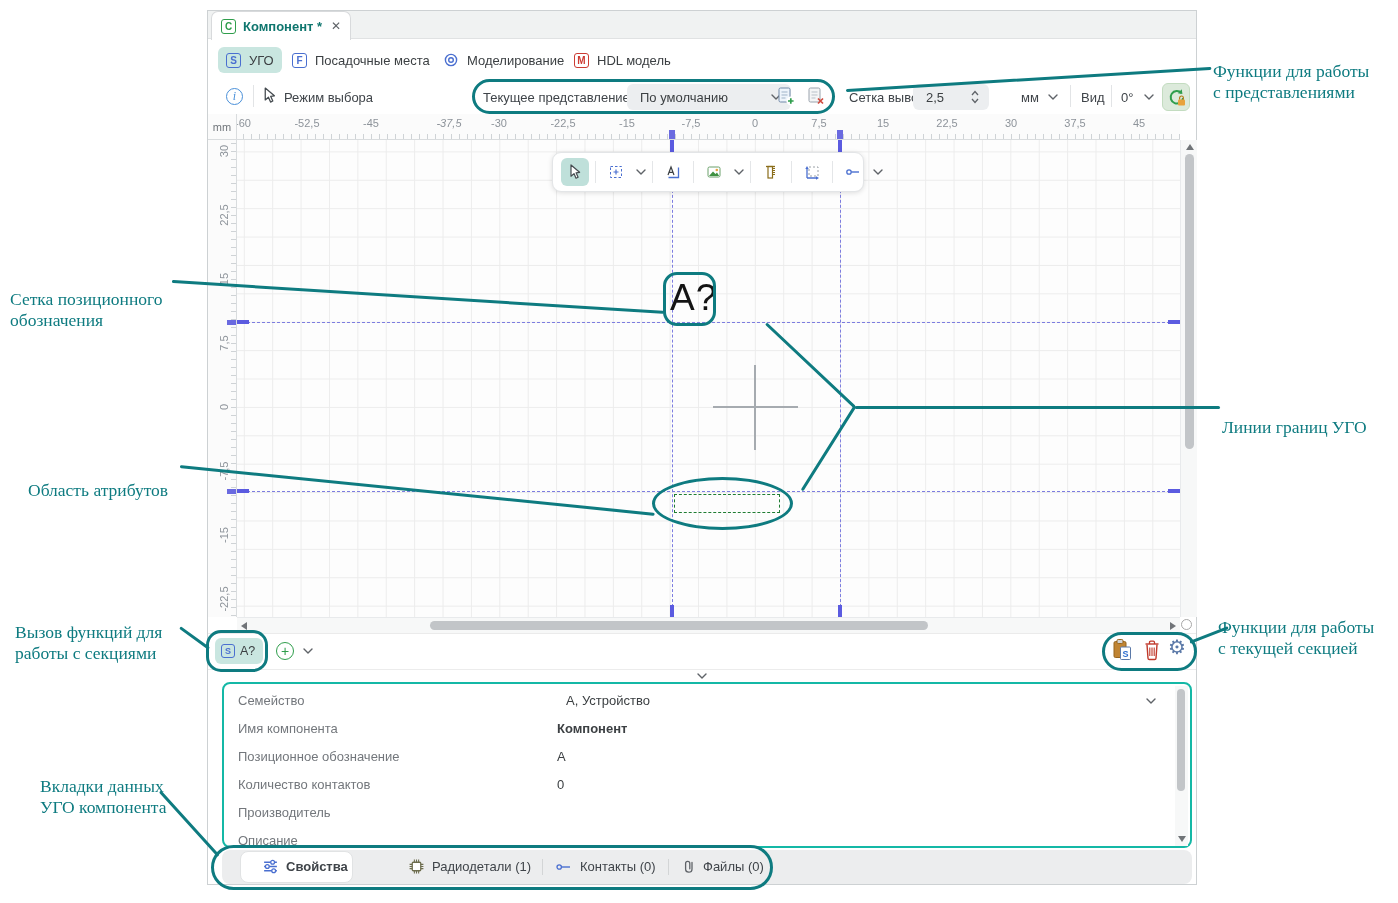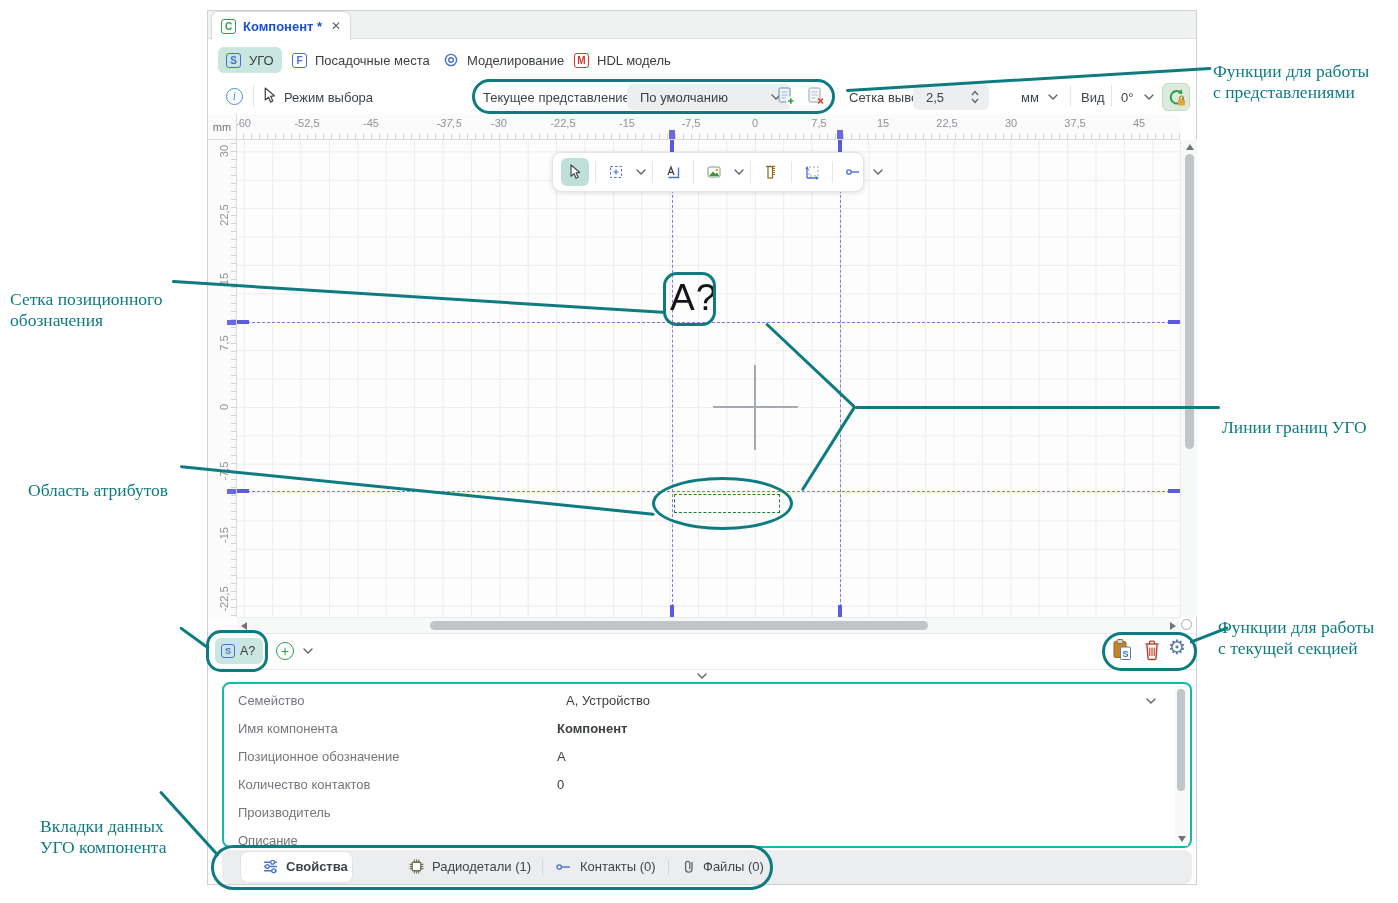--- a/index.html
+++ b/index.html
@@ -8,21 +8,21 @@
   .abs{position:absolute;}
   
   .appwin{position:absolute;left:207px;top:10px;width:990px;height:875px;background:#fff;border:1px solid #cdd1d3;box-sizing:border-box;}
   .tabstrip{position:absolute;left:208px;top:11px;width:988px;height:28px;background:#f0f2f2;border-bottom:1px solid #e0e2e3;box-sizing:border-box;}
   .doctab{position:absolute;left:211px;top:11px;width:140px;height:29px;background:#fff;border:1px solid #d8dadc;border-bottom:none;border-radius:7px 7px 0 0;display:flex;align-items:center;gap:7px;padding:0 9px;box-sizing:border-box;}
   .sqicon{display:inline-flex;align-items:center;justify-content:center;width:15px;height:15px;border-radius:3px;font-size:10px;font-weight:bold;box-sizing:border-box;flex:none;}
   .icon-c{border:1.6px solid #2f9e4c;color:#2f9e4c;}
   .icon-s{border:1.6px solid #4a6fd0;color:#4a6fd0;}
   .icon-f{border:1.6px solid #4a6fd0;color:#4a6fd0;}
   .icon-m{border:1.6px solid #cc3b33;color:#cc3b33;}
-  .tabtitle{font-weight:bold;color:#1d4ed8;font-size:13px;white-space:nowrap;}
+  .tabtitle{font-weight:bold;color:#0f766e;font-size:13px;white-space:nowrap;}
   .xclose{margin-left:auto;color:#5f6368;font-size:12px;cursor:default;}
   .subtab{position:absolute;top:47px;height:26px;display:flex;align-items:center;gap:8px;padding:0 8px;border-radius:6px;white-space:nowrap;}
   .subtab.sel{background:#c9e6e0;}
   .tool-label{position:absolute;color:#3f4449;white-space:nowrap;}
   .vdiv{position:absolute;width:1px;background:#e2e4e6;}
   .dd{position:absolute;background:#eceef0;border-radius:6px;display:flex;align-items:center;justify-content:space-between;padding:0 10px 0 13px;box-sizing:border-box;color:#3c4043;}
   .chev{width:10px;height:6px;flex:none;}
   .chev path{stroke:#5f6368;stroke-width:1.4;fill:none;stroke-linecap:round;stroke-linejoin:round;}
   .greenbtn{position:absolute;background:#dceadb;border:1px solid #c3dcc0;border-radius:6px;display:flex;align-items:center;justify-content:center;box-sizing:border-box;}
   
@@ -380,23 +380,25 @@
       </svg>
     </span>
   <span class="btab-lbl" style="left:703px;">Файлы (0)</span>
 
   <div class="ann" style="left:1213px;top:33px;">Функции для работы
 с представлениями</div>
   <div class="ann" style="left:10px;top:261px;">Сетка позиционного
 обозначения</div>
   <div class="ann" style="left:1222px;top:389px;">Линии границ УГО</div>
   <div class="ann" style="left:28px;top:452px;">Область атрибутов</div>
+  <div class="ann" style="left:15px;top:594px;">Вызов функций для
+работы с секциями</div>
   <div class="ann" style="left:1218px;top:589px;">Функции для работы
 с текущей секцией</div>
-  <div class="ann" style="left:40px;top:788px;">Вкладки данных
+  <div class="ann" style="left:40px;top:748px;">Вкладки данных
 УГО компонента</div>
 
   <div class="toval" style="left:472px;top:79px;width:363px;height:35px;border-radius:18px;"></div>
   <div class="toval" style="left:663px;top:272px;width:53px;height:54px;border-radius:14px;"></div>
   <div class="toval" style="left:652px;top:477px;width:141px;height:53px;border-radius:50%;"></div>
   <div class="toval" style="left:206px;top:630px;width:62px;height:42px;border-radius:15px;"></div>
   <div class="toval" style="left:1102px;top:632px;width:95px;height:39px;border-radius:20px;"></div>
   <div class="toval" style="left:211px;top:845px;width:562px;height:45px;border-radius:23px;"></div>
 
   <div class="tline" style="left:846px;top:89px;width:366px;transform:rotate(-3.46deg);"></div>

